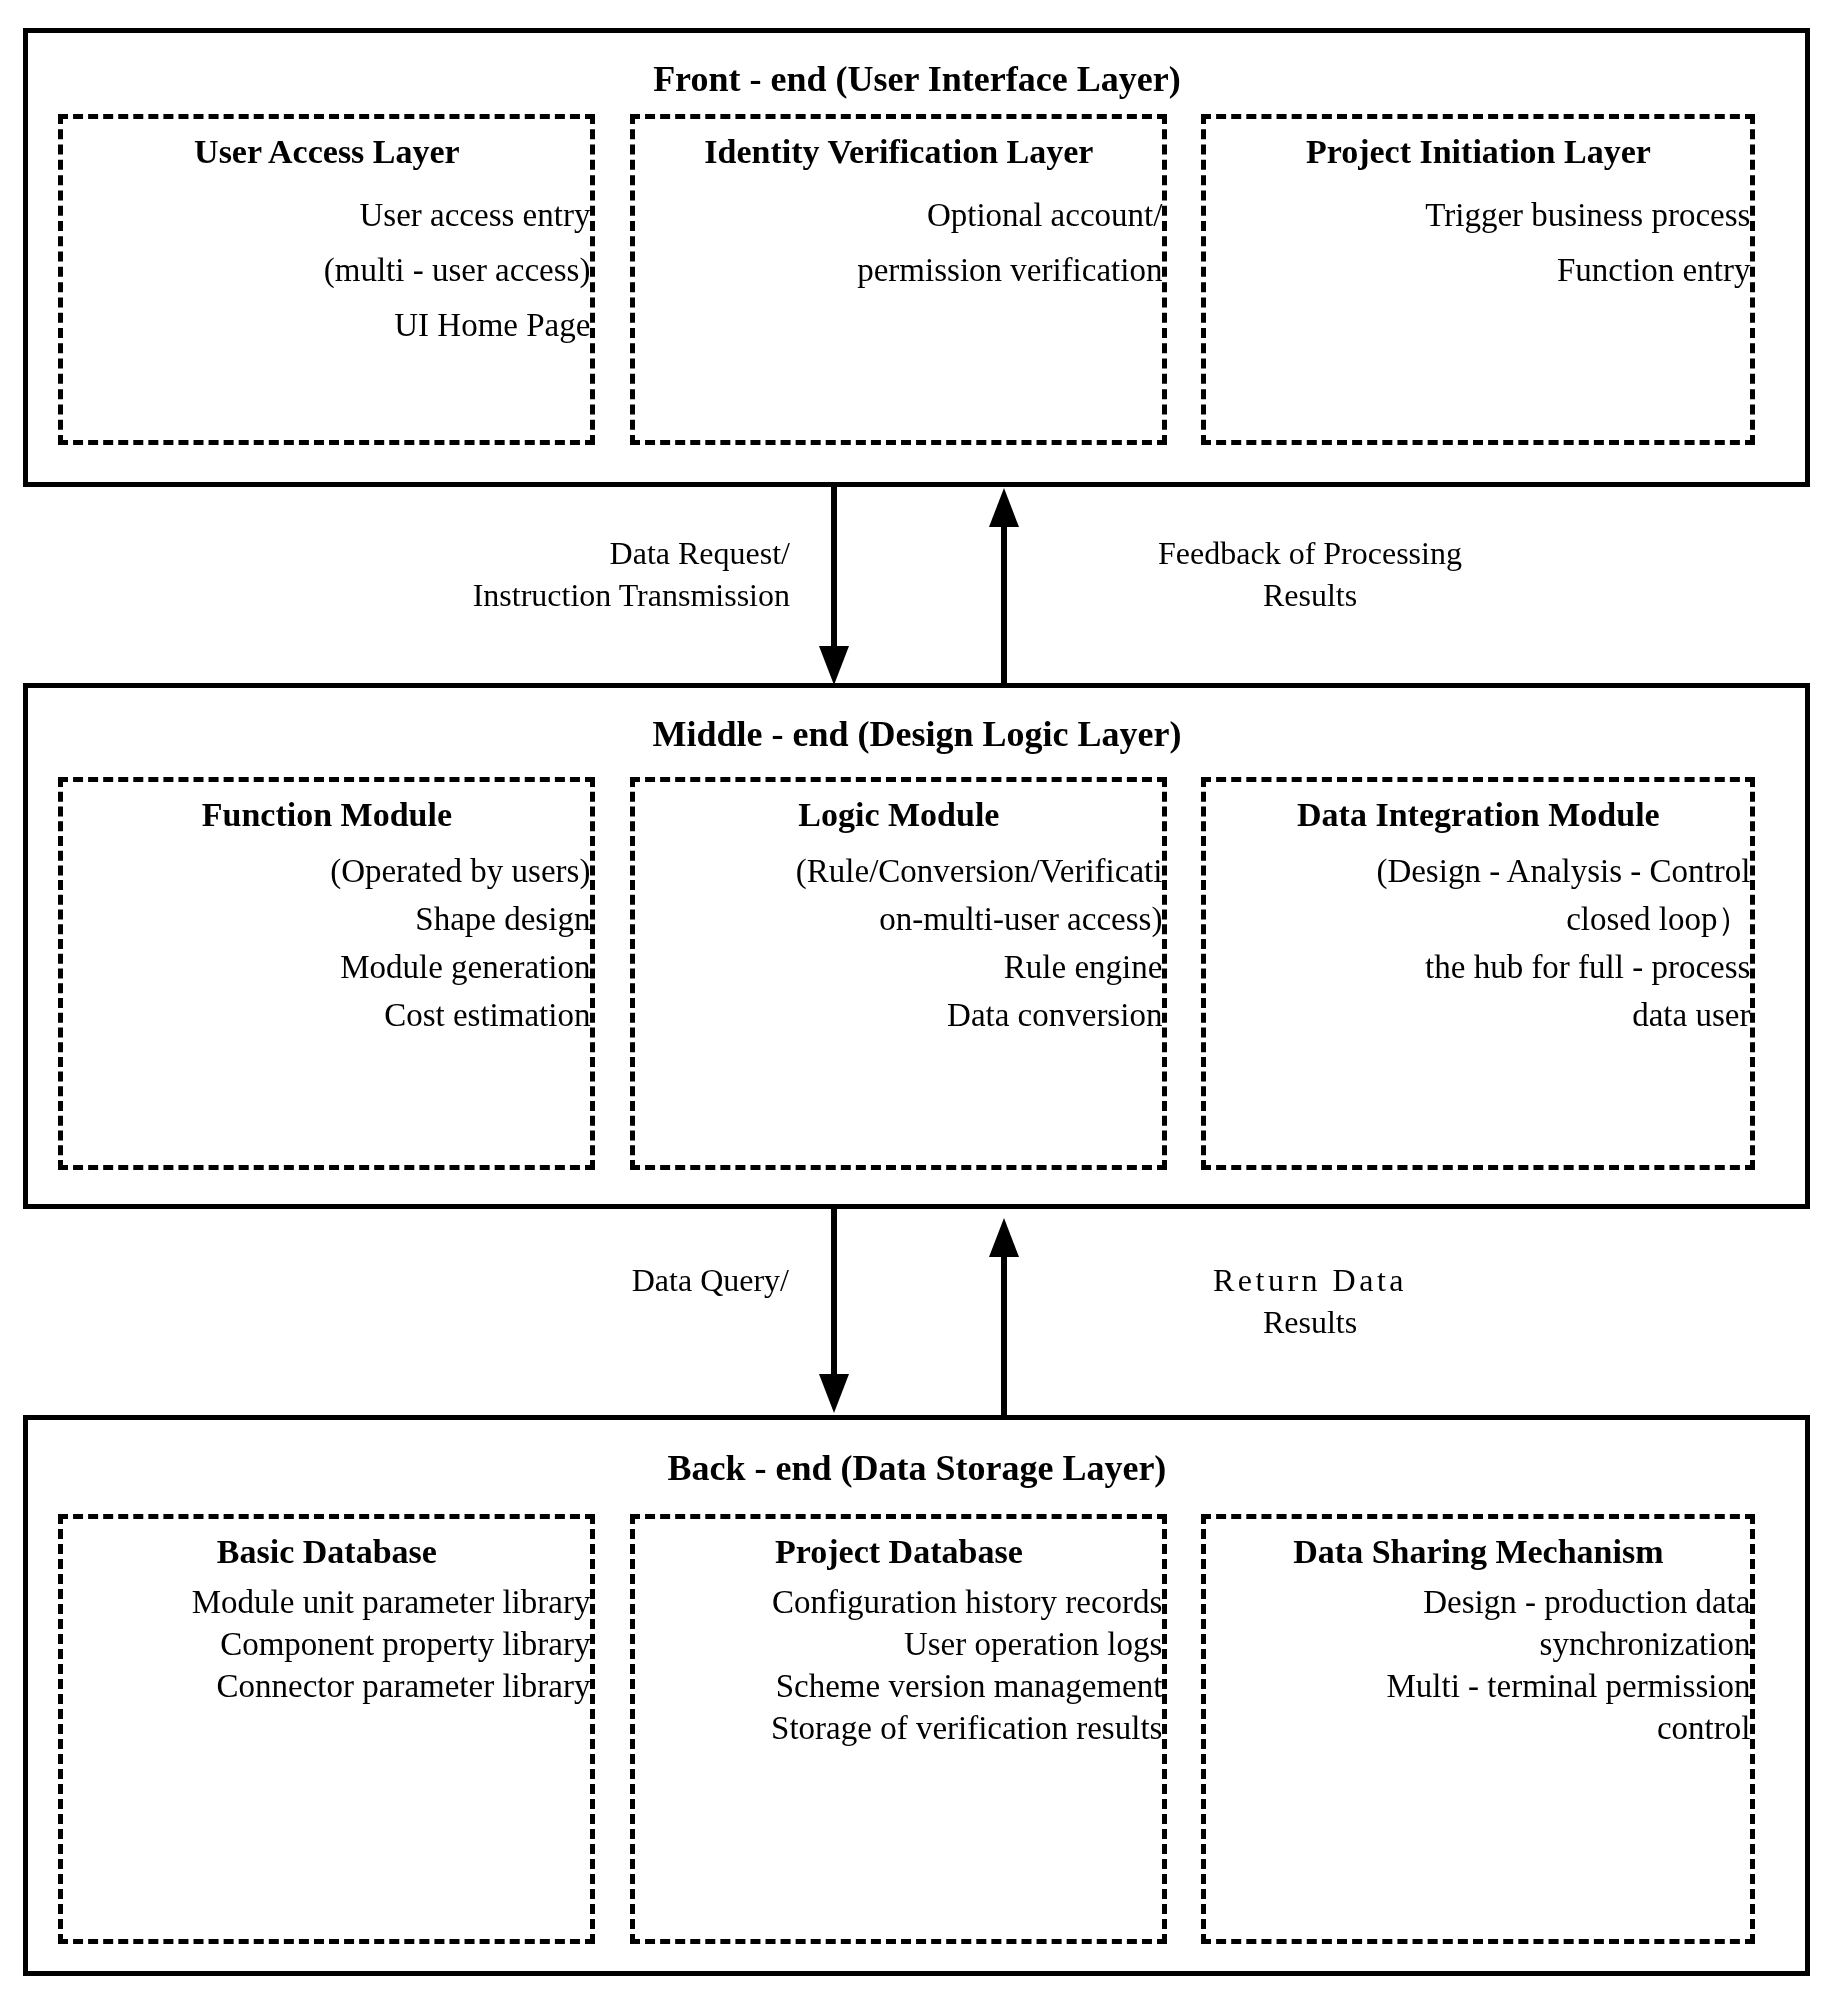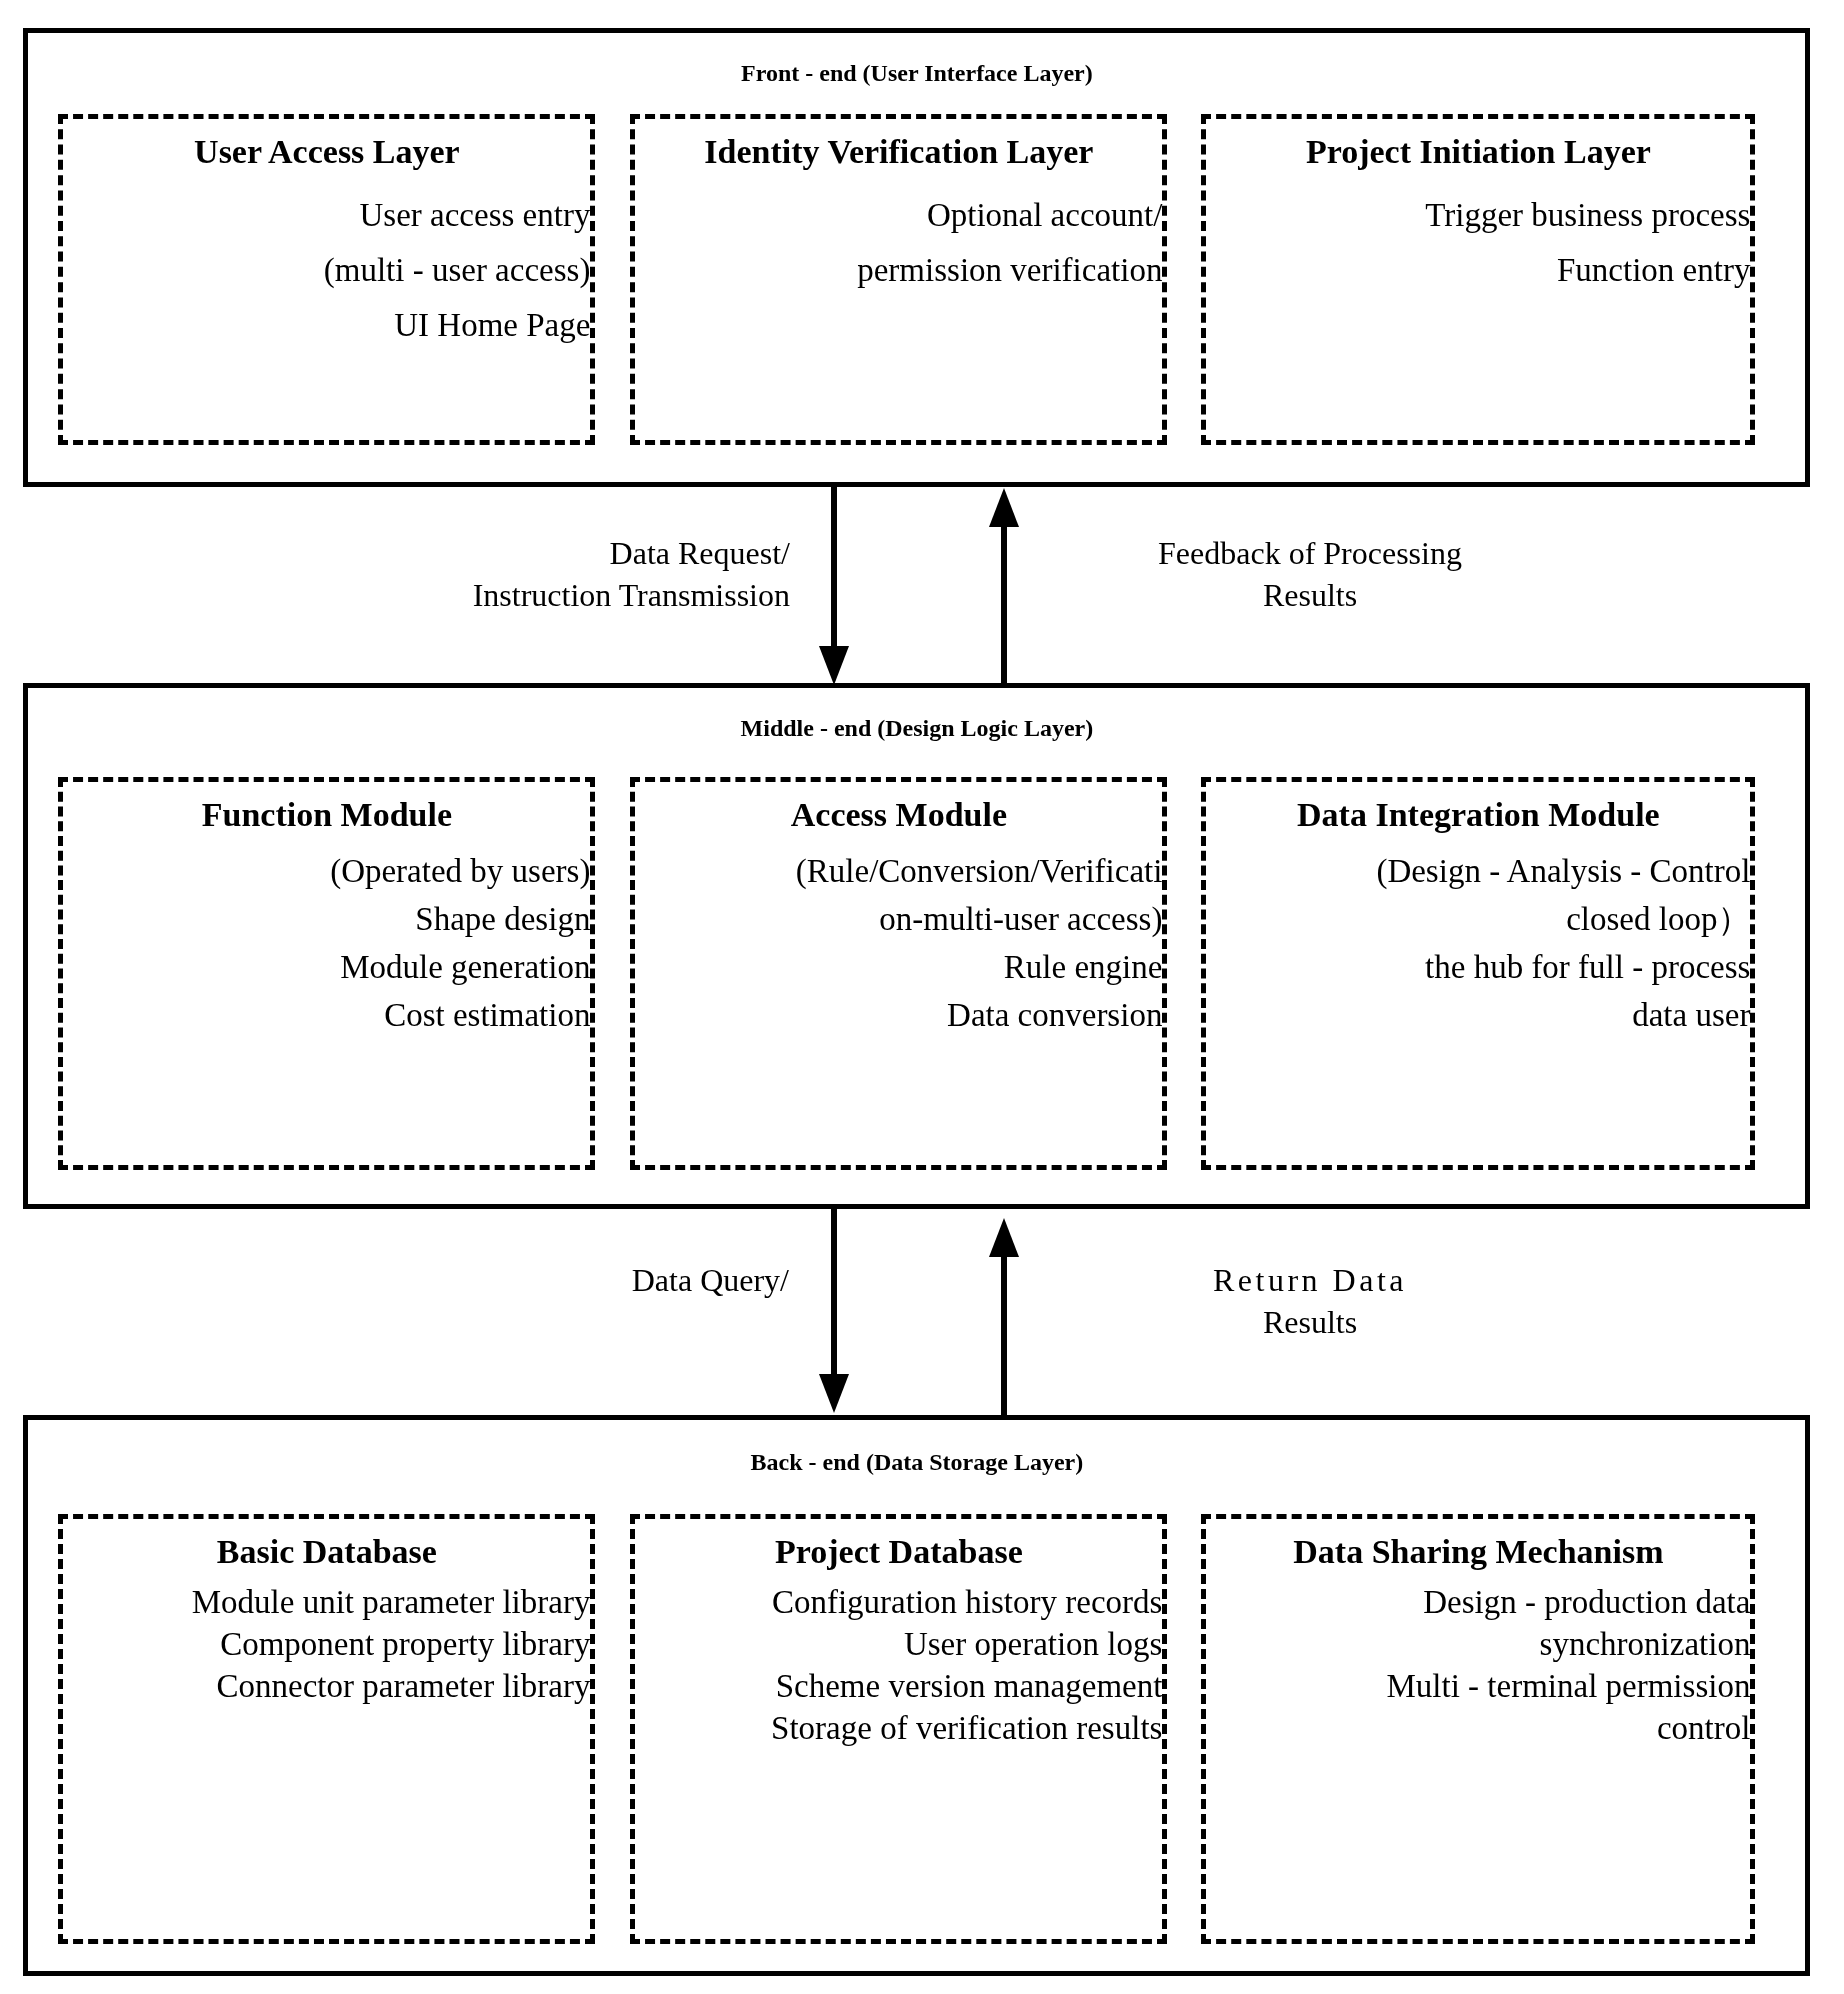--- a/index.html
+++ b/index.html
@@ -27,21 +27,21 @@
     box-sizing: border-box;
     border: 5.8px solid #000000;
     background: #ffffff;
   }
   .layer-title {
     position: absolute;
     left: 0;
     width: 100%;
     text-align: center;
     font-weight: bold;
-    font-size: 24px;
+    font-size: 36px;
     line-height: 1.0;
     letter-spacing: 0px;
     white-space: nowrap;
   }
 
   
   .module {
     position: absolute;
     box-sizing: border-box;
     border: 5.3px dashed #000000;
@@ -166,21 +166,21 @@
       <div class="module-title">Function Module</div>
       <div class="module-lines">
         <div class="module-line">(Operated by users)</div>
         <div class="module-line">Shape design</div>
         <div class="module-line">Module generation</div>
         <div class="module-line">Cost estimation</div>
       </div>
     </div>
 
     <div class="module sp-md" style="left:602px; top:89px; width:537px; height:393px;">
-      <div class="module-title">Access Module</div>
+      <div class="module-title">Logic Module</div>
       <div class="module-lines">
         <div class="module-line">(Rule/Conversion/Verificati</div>
         <div class="module-line">on-multi-user access)</div>
         <div class="module-line">Rule engine</div>
         <div class="module-line">Data conversion</div>
       </div>
     </div>
 
     <div class="module sp-md" style="left:1173px; top:89px; width:554px; height:393px;">
       <div class="module-title">Data Integration Module</div>

